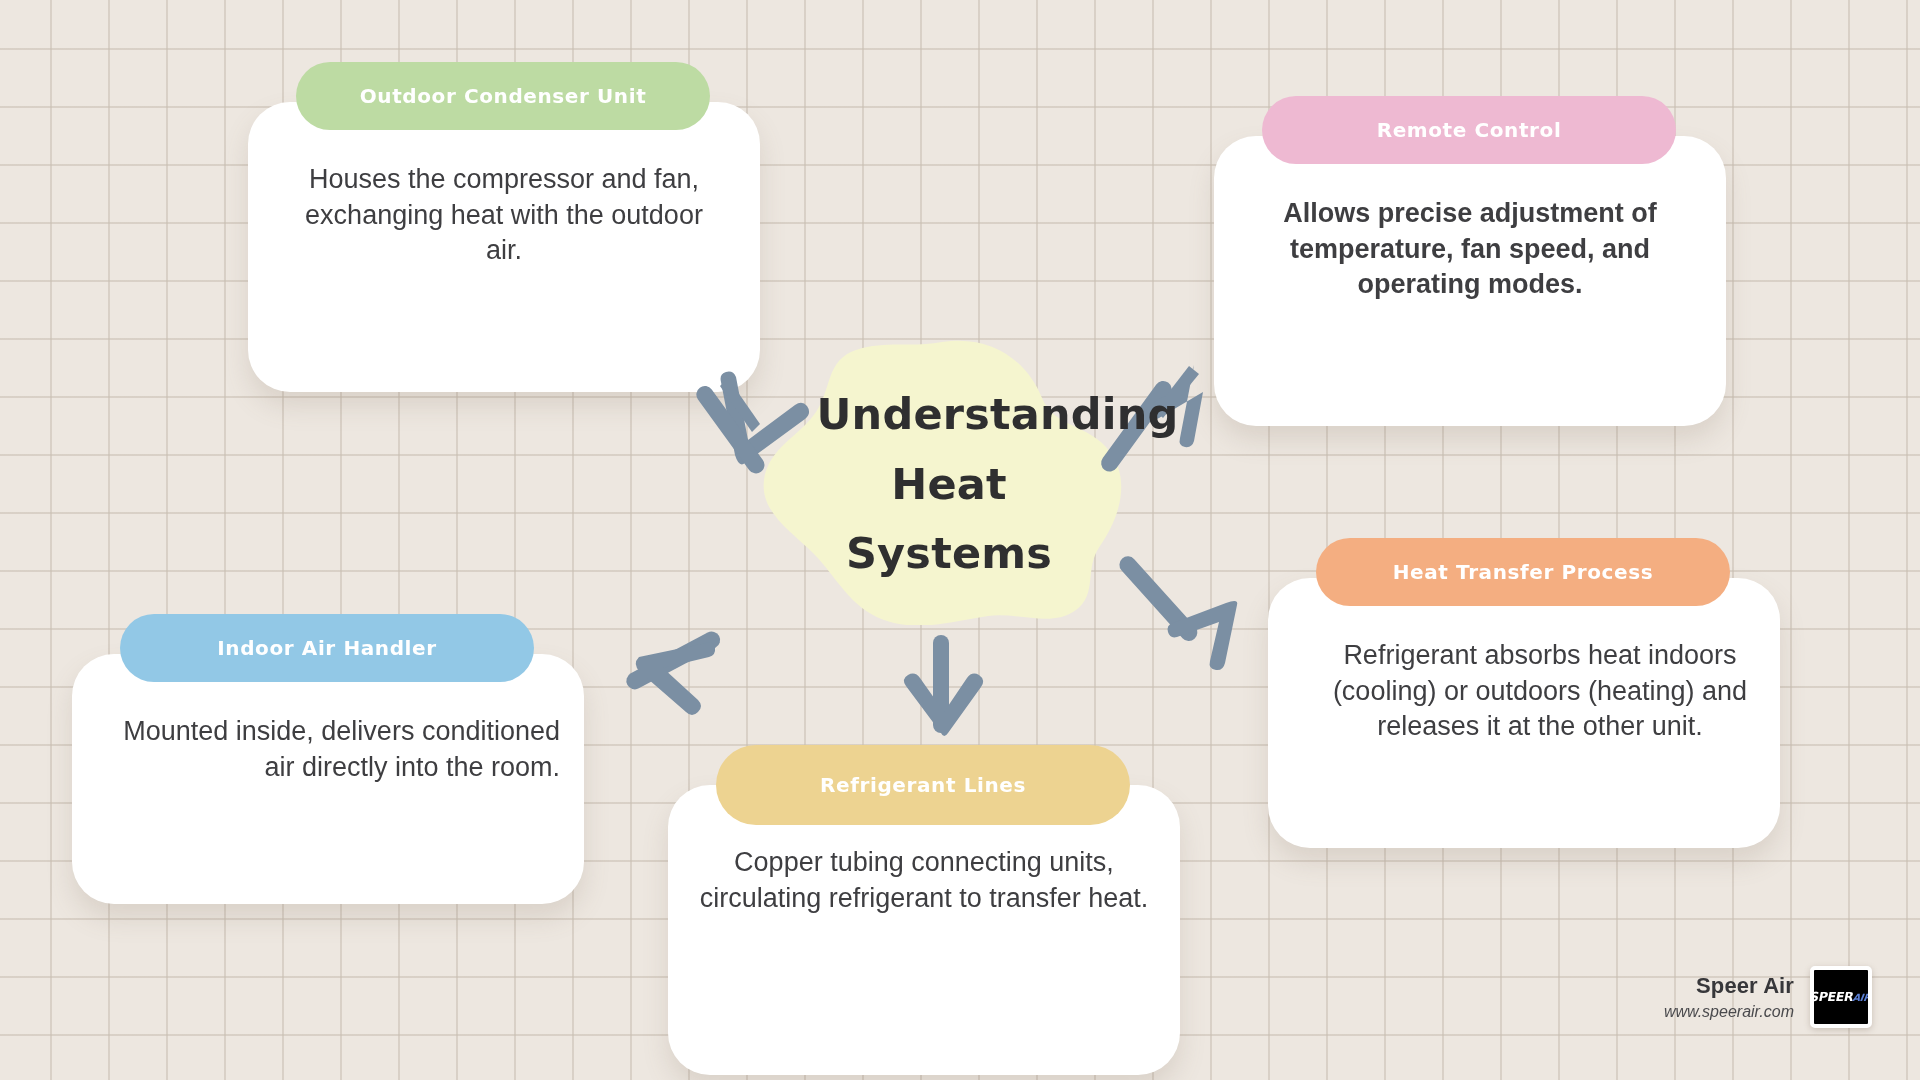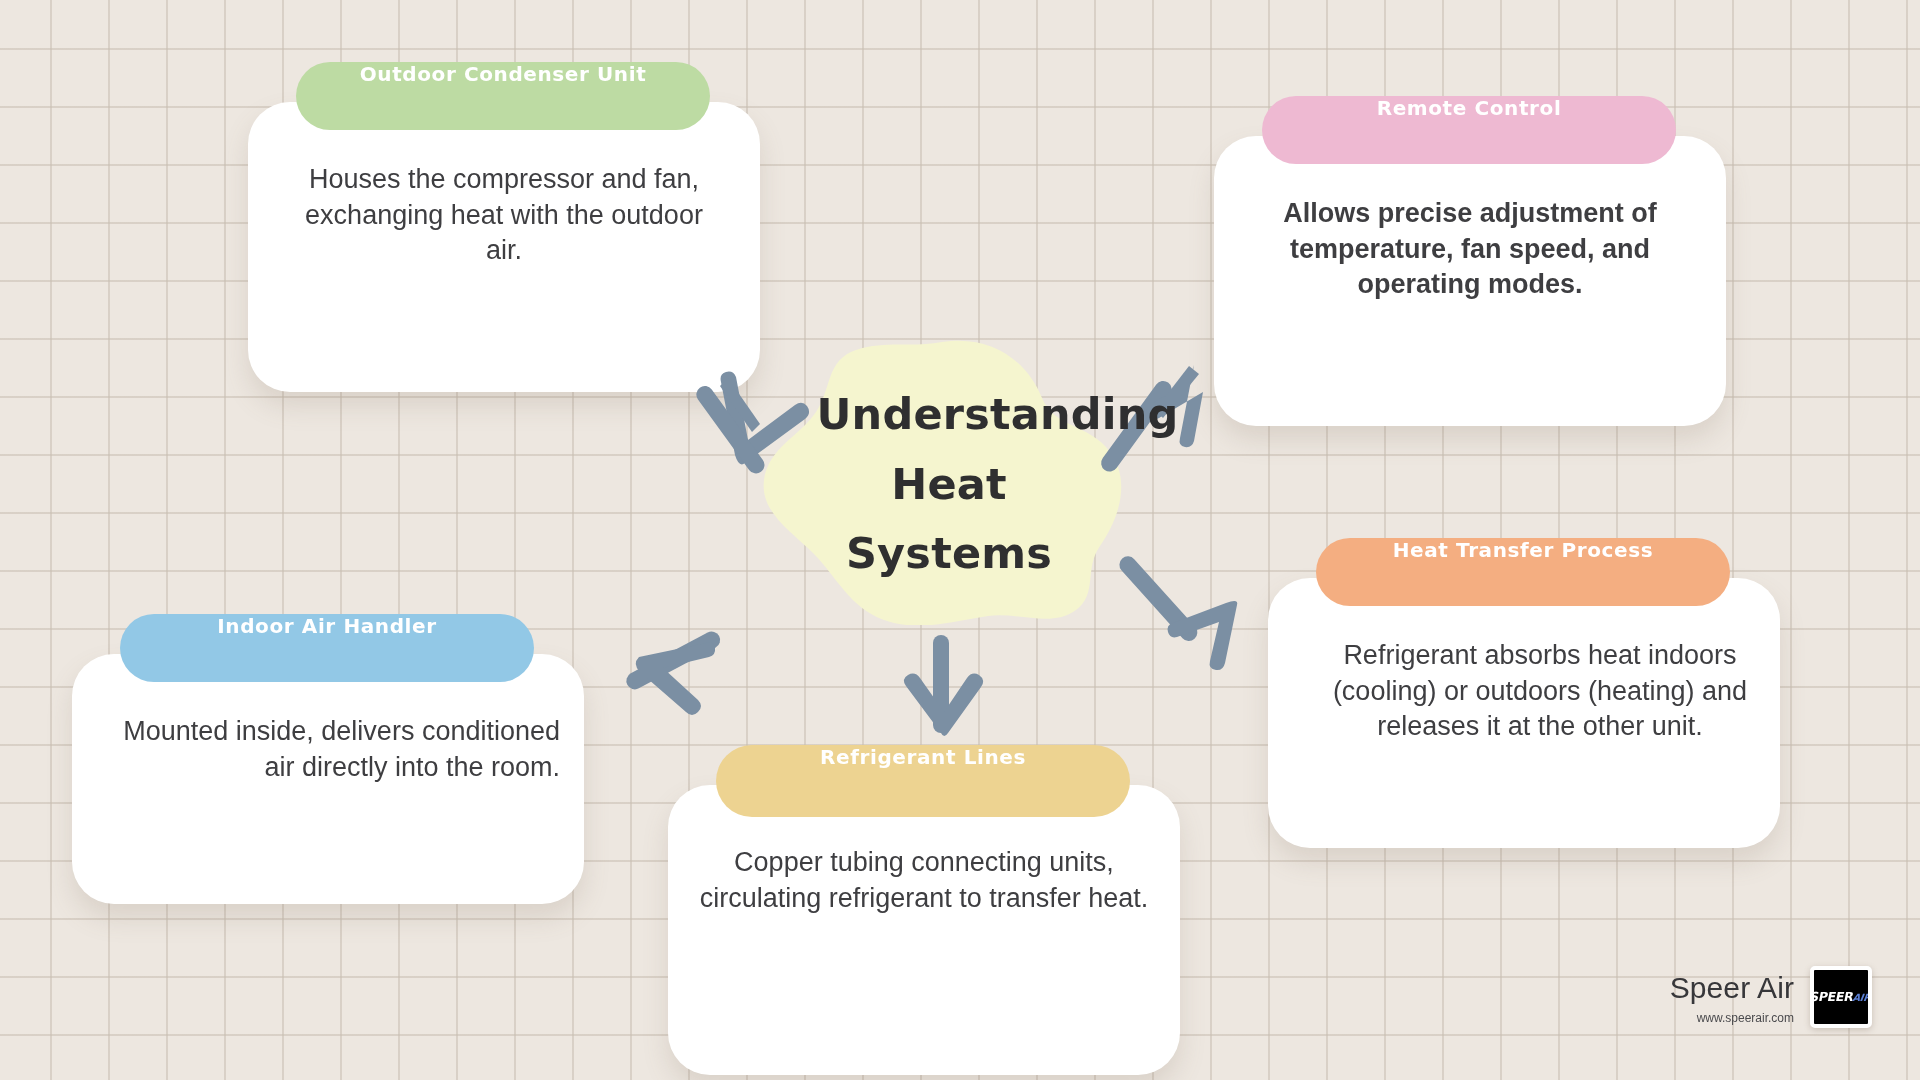--- a/index.html
+++ b/index.html
@@ -66,21 +66,21 @@
   .card-body {
     position: absolute;
     background: #ffffff;
     border-radius: 42px;
     box-shadow: 0 14px 26px rgba(125,105,88,0.17);
   }
   .card-pill {
     position: absolute;
     border-radius: 46px;
     display: flex;
-    align-items: flex-start;
+    align-items: center;
     justify-content: center;
     z-index: 3;
     color: #ffffff;
     font-family: "DejaVu Sans", sans-serif;
     font-weight: bold;
     font-size: 20px;
     letter-spacing: 0.6px;
     white-space: nowrap;
   }
   .card-desc {
@@ -107,21 +107,21 @@
 
   
   #card-indoor             { left: 72px;  top: 614px; }
   #card-indoor .card-body  { left: 0;  top: 40px;  width: 512px; height: 250px; }
   #card-indoor .card-pill  { left: 48px; top: 0;   width: 414px; height: 68px;  background: #92c8e6; }
   #card-indoor .card-desc  { left: 24px; top: 100px; width: 464px; text-align: right; }
 
   
   #card-refrig             { left: 668px; top: 745px; }
   #card-refrig .card-body  { left: 0;  top: 40px;  width: 512px; height: 290px; }
-  #card-refrig .card-pill  { left: 48px; top: 0;   width: 414px; height: 72px;  background: #edd391; }
+  #card-refrig .card-pill  { left: 48px; top: 0;   width: 414px; height: 80px;  background: #edd391; }
   #card-refrig .card-desc  { left: 30px; top: 100px; width: 452px; }
 
   
   #card-heat               { left: 1268px; top: 538px; }
   #card-heat .card-body    { left: 0;  top: 40px;  width: 512px; height: 270px; }
   #card-heat .card-pill    { left: 48px; top: 0;   width: 414px; height: 68px;  background: #f4ae81; }
   #card-heat .card-desc    { left: 40px; top: 100px; width: 464px; }
 
   
   #arrows {
@@ -139,28 +139,29 @@
     display: flex;
     align-items: center;
     gap: 16px;
     z-index: 6;
   }
   #brand-text {
     text-align: right;
     line-height: 1.42;
   }
   #brand-name {
-    font-size: 30px;
-    font-weight: normal;
+    font-size: 22px;
+    font-weight: bold;
     color: #37373a;
     letter-spacing: 0.1px;
   }
   #brand-url {
-    font-size: 12px;
+    font-size: 16px;
     color: #4a4a4d;
+    font-style: italic;
   }
   #brand-logo {
     width: 62px;
     height: 62px;
     background: #000000;
     border: 4px solid #ffffff;
     border-radius: 5px;
     box-shadow: 0 2px 6px rgba(110,95,80,0.28);
     display: flex;
     align-items: center;

